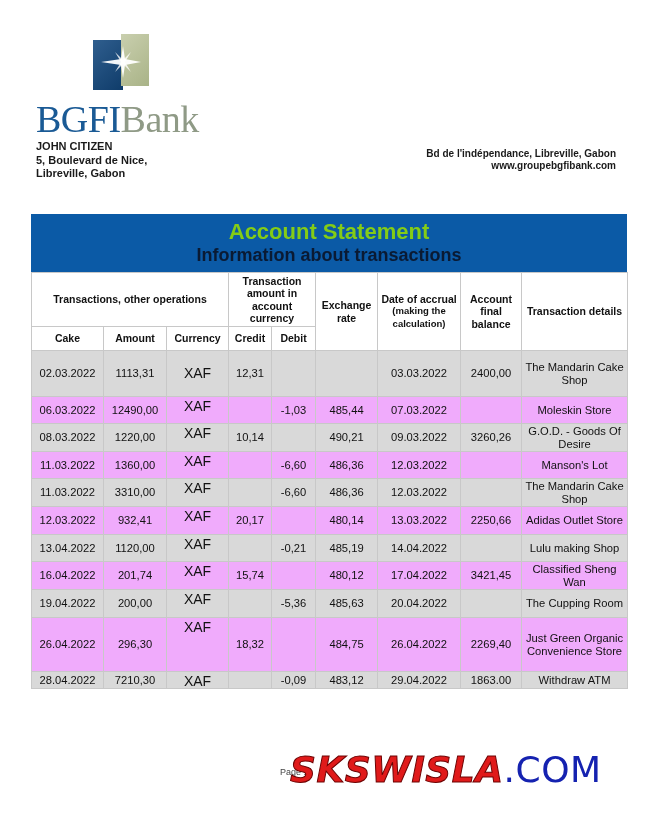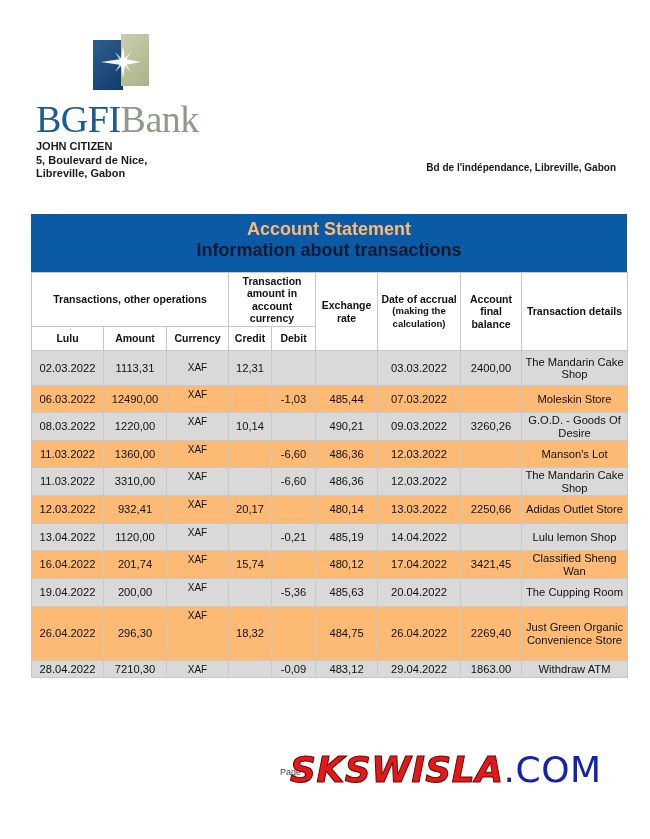--- a/index.html
+++ b/index.html
@@ -5,30 +5,30 @@
   html, body { margin:0; padding:0; background:#ffffff; }
   body { width:650px; height:839px; position:relative; overflow:hidden; font-family:"Liberation Sans", sans-serif; color:#111; }
   .logo-mark { position:absolute; left:93px; top:34px; width:56px; height:56px; }
   .logo-mark .left { position:absolute; left:0; top:6px; width:30px; height:50px; background:linear-gradient(135deg,#2f5e8e,#0f3c6a); }
   .logo-mark .right { position:absolute; left:28px; top:0; width:28px; height:52px; background:linear-gradient(135deg,#c9cfae,#a9b387); }
   .logo-mark svg { position:absolute; left:8px; top:12px; }
   .logo-text { position:absolute; left:36px; top:100px; font-family:"Liberation Serif", serif; font-size:38px; letter-spacing:-0.5px; line-height:1; }
   .logo-text .bgfi { color:#1a5a95; }
   .logo-text .bank { color:#8f9a86; }
   .addr-left { position:absolute; left:36px; top:140px; font-size:11px; font-weight:bold; line-height:13.5px; color:#1a1a1a; }
-  .addr-right { position:absolute; right:34px; top:162px; font-size:10px; font-weight:bold; line-height:12px; text-align:right; color:#1a1a1a; }
+  .addr-right { position:absolute; right:34px; top:148px; font-size:10px; font-weight:bold; line-height:12px; text-align:right; color:#1a1a1a; }
   .banner { position:absolute; left:31px; top:214px; width:596px; height:58px; background:#0b5aa6; text-align:center; }
-  .banner .t1 { color:#fdba74; font-weight:bold; font-size:18px; margin-top:5px; }
+  .banner .t1 { color:#84cc16; font-weight:bold; font-size:22px; margin-top:5px; }
   .banner .t2 { color:#0a1a33; font-weight:bold; font-size:18px; }
   table.stmt { position:absolute; left:31px; top:272px; width:596px; border-collapse:collapse; table-layout:fixed; font-size:11.2px; }
   table.stmt th, table.stmt td { border:1px solid #c8c8c8; text-align:center; vertical-align:middle; padding:0 2px; line-height:12.5px; }
   table.stmt th { font-weight:bold; font-size:10.5px; background:#fff; }
   table.stmt tr.odd td { background:#d9d9d9; }
-  table.stmt tr.even td { background:#fdba74; }
-  td.cur { vertical-align:top !important; font-size:10px; padding-top:3px !important; }
+  table.stmt tr.even td { background:#f0abfc; }
+  td.cur { vertical-align:top !important; font-size:14px; padding-top:3px !important; }
   td.details { line-height:12.5px; }
   .footer-page { position:absolute; left:280px; top:767px; font-size:9px; color:#444; }
   .watermark { position:absolute; left:290px; top:752px; font-family:"DejaVu Sans", sans-serif; font-size:36px; font-weight:bold; letter-spacing:0.5px; line-height:1;text-align:right; }
   .wm-a { color:#e01a1a; -webkit-text-stroke:1px #6a0000; font-style:italic; }
   .wm-b { color:#1522b0; font-weight:normal; }
 </style>
 </head>
 <body>
 
 <div class="logo-mark">
@@ -44,20 +44,21 @@
 </div>
 
 <div class="addr-left">
   <div>JOHN CITIZEN</div>
   <div>5, Boulevard de Nice,</div>
   <div>Libreville, Gabon</div>
 </div>
 
 <div class="addr-right">
   <div>Bd de l'indépendance, Libreville, Gabon</div>
+  <div>www.groupebgfibank.com</div>
 </div>
 
 <div class="banner">
   <div class="t1">Account Statement</div>
   <div class="t2">Information about transactions</div>
 </div>
 
 <table class="stmt">
   <colgroup>
     <col style="width:72px">
@@ -76,29 +77,29 @@
       <th colspan="2">Transaction amount in account currency</th>
       <th rowspan="2">Exchange rate</th>
       <th rowspan="2">
         <div>Date of accrual</div>
         <div style="font-size:9.5px">(making the calculation)</div>
       </th>
       <th rowspan="2">Account final balance</th>
       <th rowspan="2">Transaction details</th>
     </tr>
     <tr style="height:24px">
-      <th>Lulu</th>
+      <th>Cake</th>
       <th>Amount</th>
       <th>Currency</th>
       <th>Credit</th>
       <th>Debit</th>
     </tr>
   </thead>
   <tbody>
-    <tr class="odd" style="height:35px">
+    <tr class="odd" style="height:46px">
       <td>02.03.2022</td>
       <td>1113,31</td>
       <td class="cur" style="vertical-align:middle !important;padding-top:0 !important">XAF</td>
       <td>12,31</td>
       <td></td>
       <td></td>
       <td>03.03.2022</td>
       <td>2400,00</td>
       <td class="details">The Mandarin Cake Shop</td>
     </tr>
@@ -159,21 +160,21 @@
     </tr>
     <tr class="odd" style="height:27px">
       <td>13.04.2022</td>
       <td>1120,00</td>
       <td class="cur">XAF</td>
       <td></td>
       <td>-0,21</td>
       <td>485,19</td>
       <td>14.04.2022</td>
       <td></td>
-      <td class="details">Lulu lemon Shop</td>
+      <td class="details">Lulu making Shop</td>
     </tr>
     <tr class="even" style="height:28px">
       <td>16.04.2022</td>
       <td>201,74</td>
       <td class="cur">XAF</td>
       <td>15,74</td>
       <td></td>
       <td>480,12</td>
       <td>17.04.2022</td>
       <td>3421,45</td>

